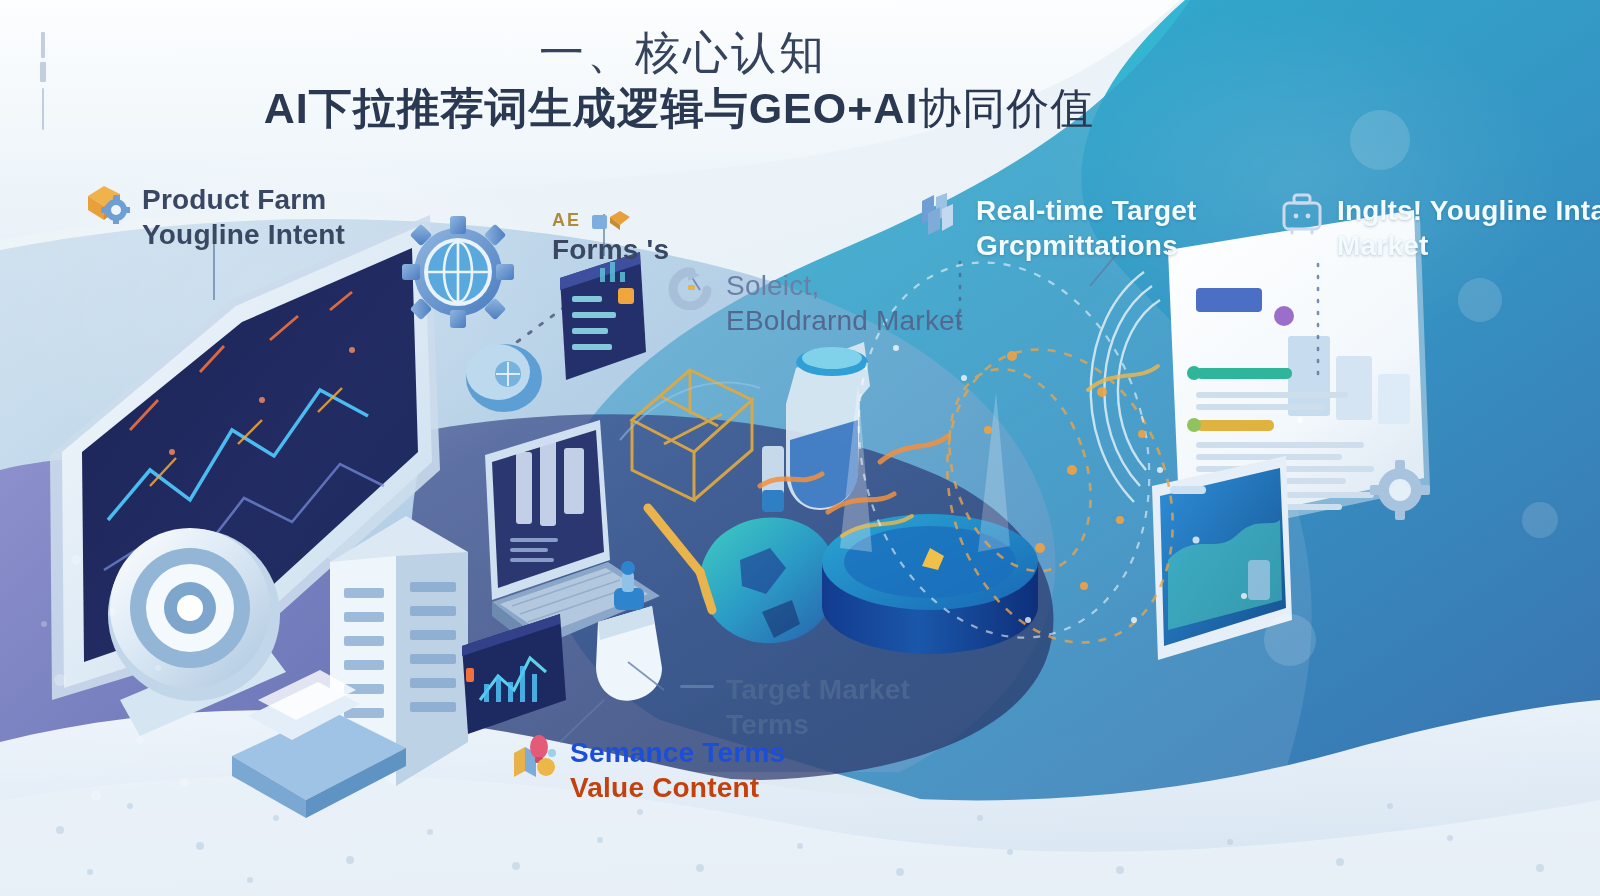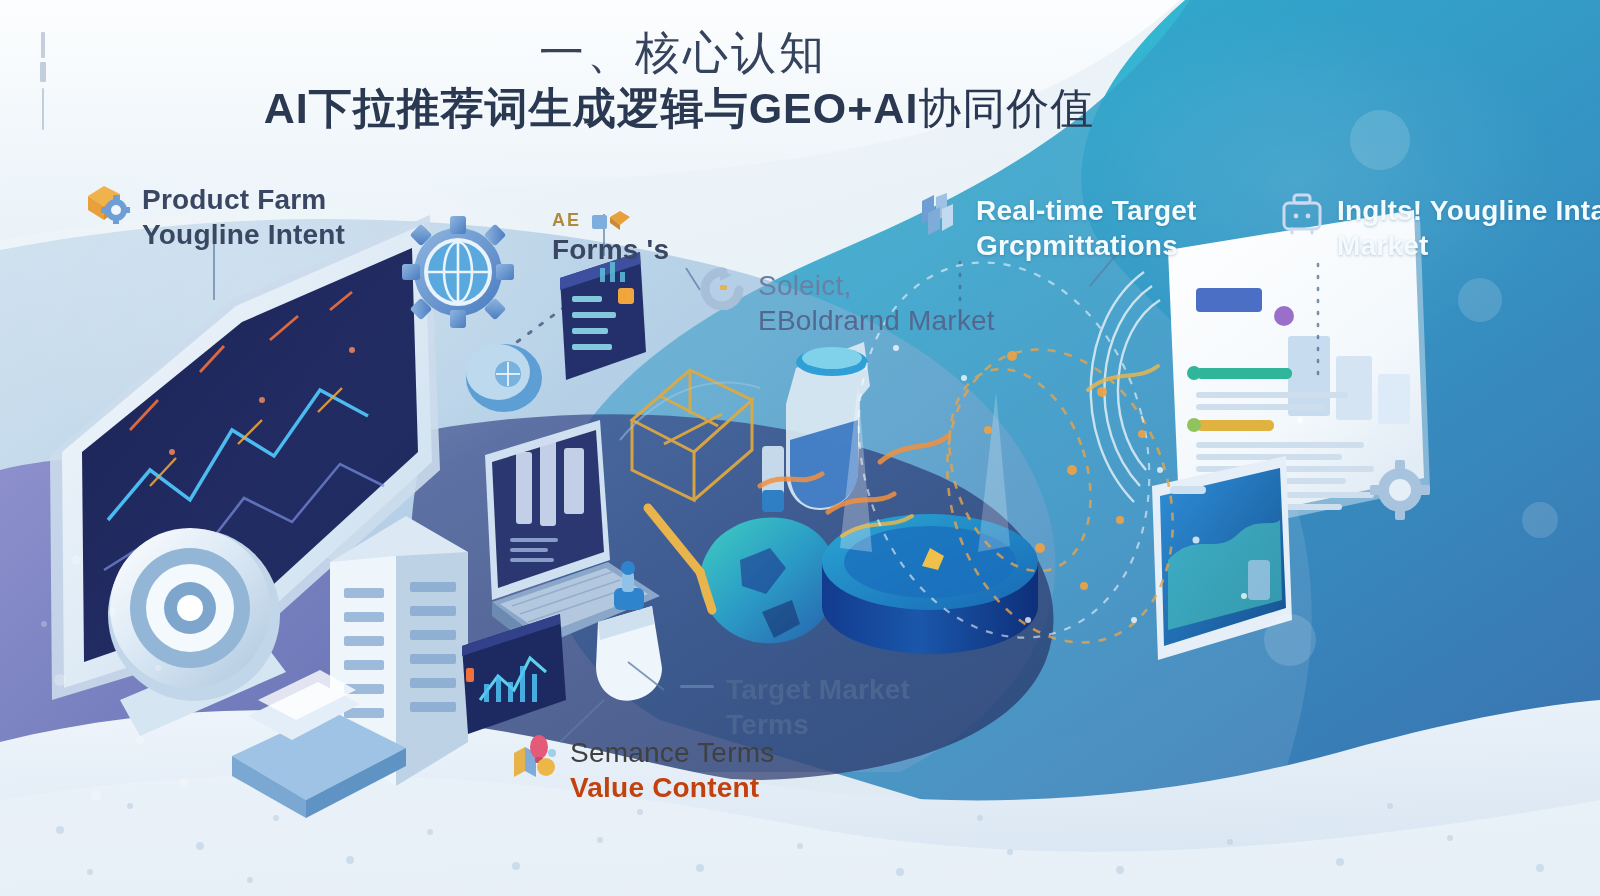--- a/index.html
+++ b/index.html
@@ -107,21 +107,21 @@
 
   
   .label.light .lbl-l1,
   .label.light .lbl-l2 {
     color: #f3fbfe;
     font-weight: bold;
     text-shadow: 0 1px 3px rgba(18,70,100,.28);
   }
 
   
-  .label.mixed .lbl-l1 { color: #404040; font-weight: 400; }
+  .label.mixed .lbl-l1 { color: #1d4ed8; font-weight: 700; }
   .label.mixed .lbl-l2 { color: #c2410c; font-weight: bold; }
 
   
   .label.steel .lbl-l1,
   .label.steel .lbl-l2 { color: #4a6590; font-weight: bold; }
 
   .lbl-icon {
     flex: 0 0 auto;
     width: 46px;
     height: 44px;
@@ -133,21 +133,21 @@
     width: 34px;
     height: 3px;
     background: #5b7ba6;
     margin-top: 13px;
     border-radius: 2px;
   }
 
   
   #label-product   { left: 84px;   top: 182px; }
   #label-forms     { left: 552px;  top: 190px; margin-top: 19px; }
-  #label-select    { left: 700px;  top: 268px; }
+  #label-select    { left: 668px;  top: 268px; }
   #label-realtime  { left: 918px;  top: 193px; }
   #label-insights  { left: 1279px; top: 193px; }
   #label-target    { left: 680px;  top: 672px; }
   #label-semance   { left: 512px;  top: 735px; }
 
   .noselect { user-select: none; }
 </style>
 </head>
 <body>
 

